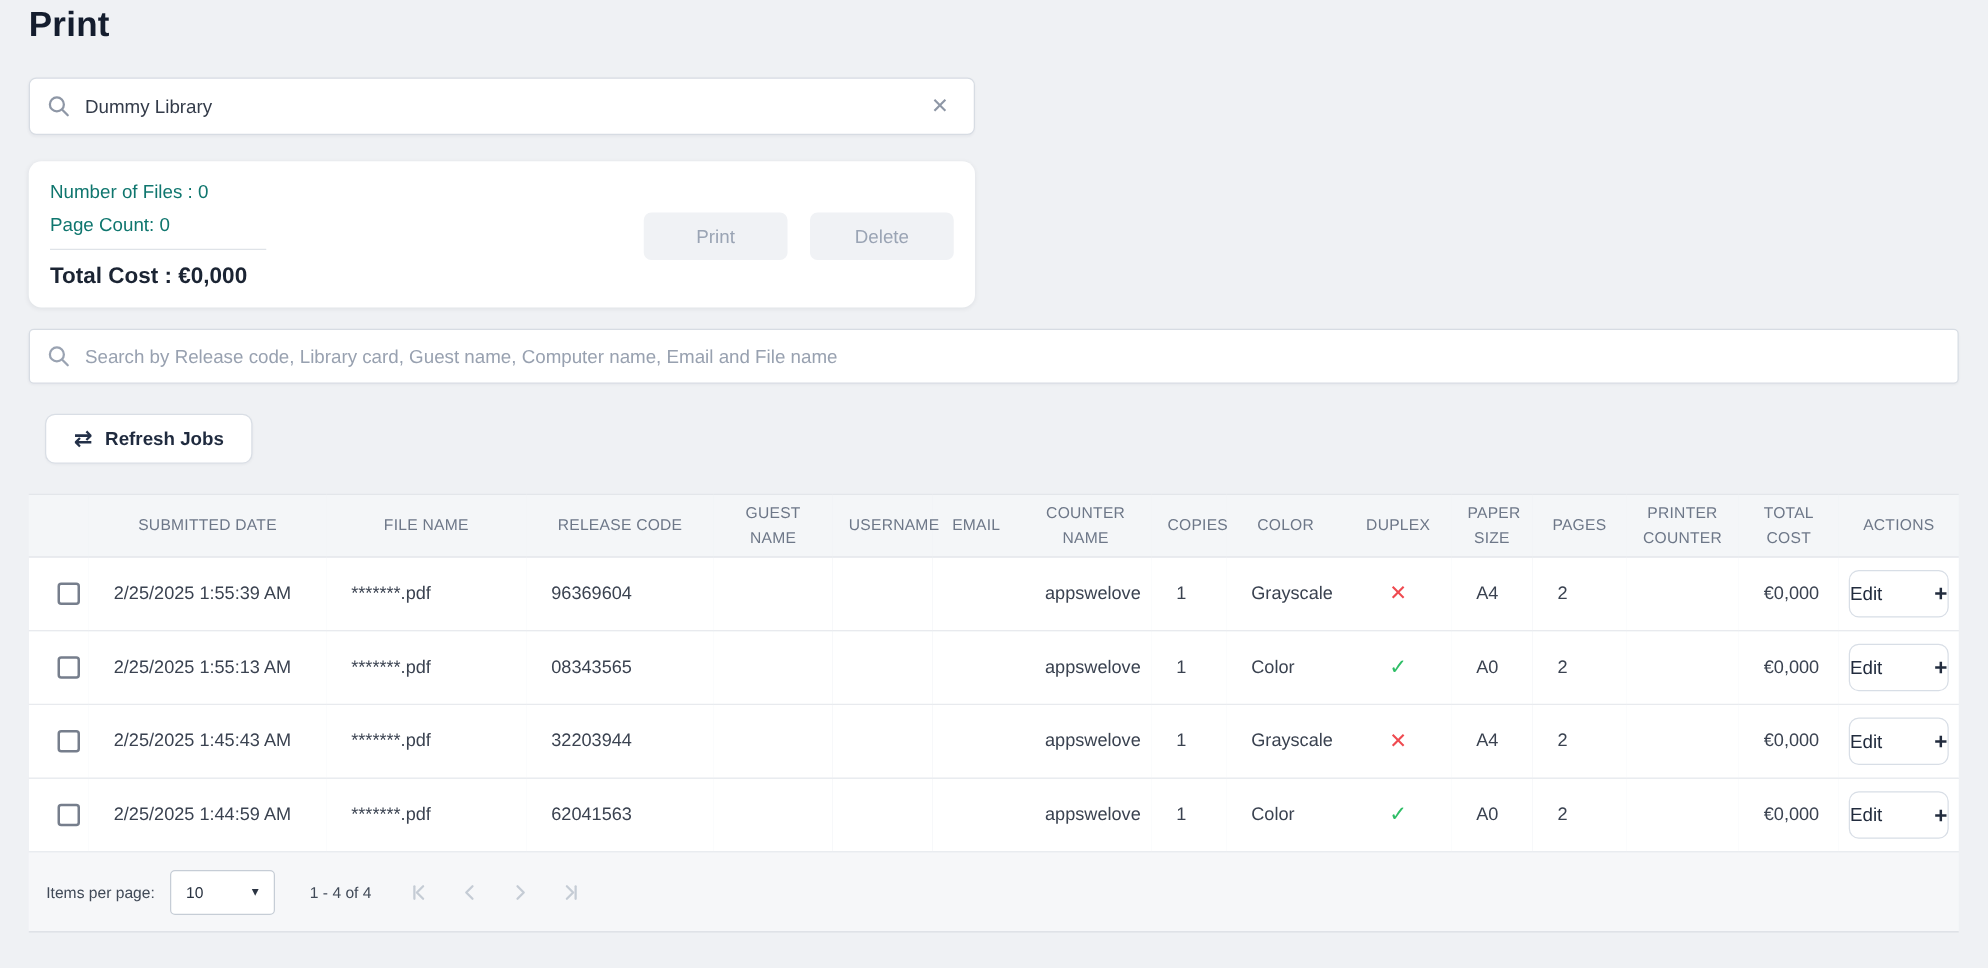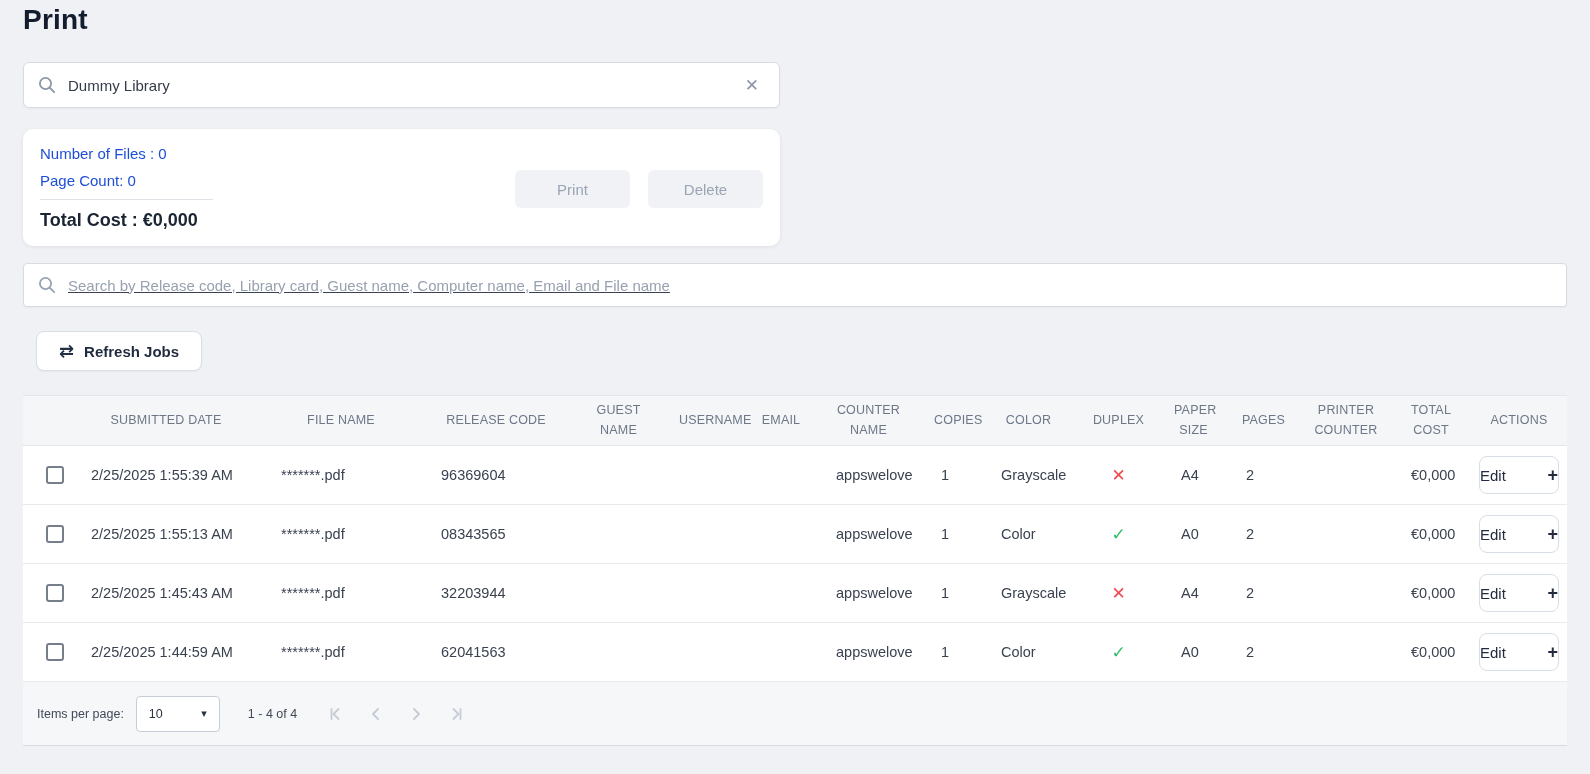--- a/index.html
+++ b/index.html
@@ -42,33 +42,33 @@
   .search-box input::placeholder { color: #98a1b0; }
   .search-icon { display: inline-flex; margin-right: 12px; flex: 0 0 auto; }
   .clear-icon {
     color: #8e97a6;
     font-size: 17px;
     cursor: pointer;
     padding: 0 6px;
     flex: 0 0 auto;
   }
   .library-search { width: 757px; height: 46px; margin-bottom: 21px; }
-  .jobs-search { width: 1544px; height: 44px; border-radius: 4px; margin-bottom: 24px; text-decoration: underline; }
+  .jobs-search { width: 1544px; height: 44px; border-radius: 4px; margin-bottom: 24px; }
 
   
   .summary-card {
     width: 757px; height: 117px;
     background: #ffffff;
     border-radius: 10px;
     box-shadow: 0 1px 4px rgba(16,24,40,0.07);
     margin-bottom: 17px;
     position: relative;
     padding: 16px 17px;
   }
-  .summary-card .stat { font-size: 15px; color: #1d4ed8; margin-bottom: 10px; }
+  .summary-card .stat { font-size: 15px; color: #0f766e; margin-bottom: 10px; }
   .summary-divider { border: none; border-top: 1px solid #dfe3e8; width: 173px; margin: 2px 0 10px 0; }
   .summary-card .total { font-size: 18px; font-weight: 700; color: #1b2433; }
   .summary-actions { position: absolute; right: 17px; top: 41px; display: flex; gap: 18px; }
   .btn-disabled {
     width: 115px; height: 38px;
     background: #f0f2f5;
     border: none;
     border-radius: 6px;
     color: #9aa4b4;
     font-size: 15px;

